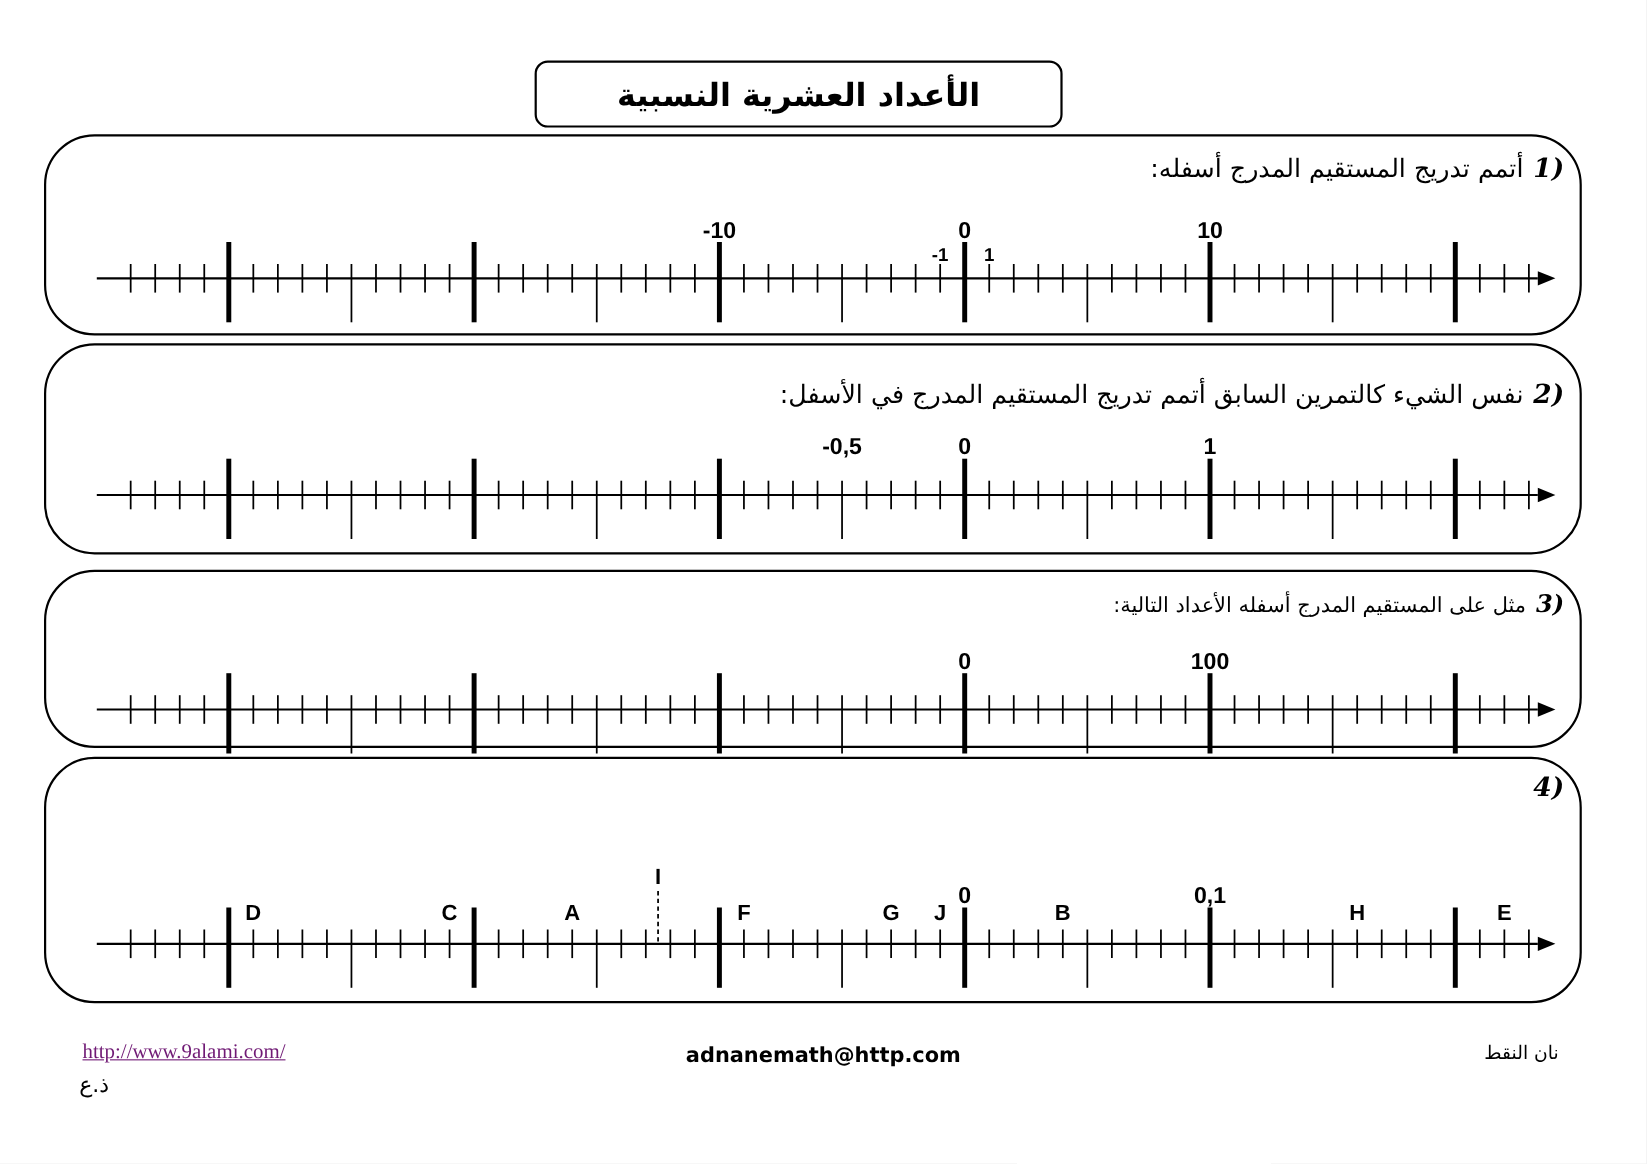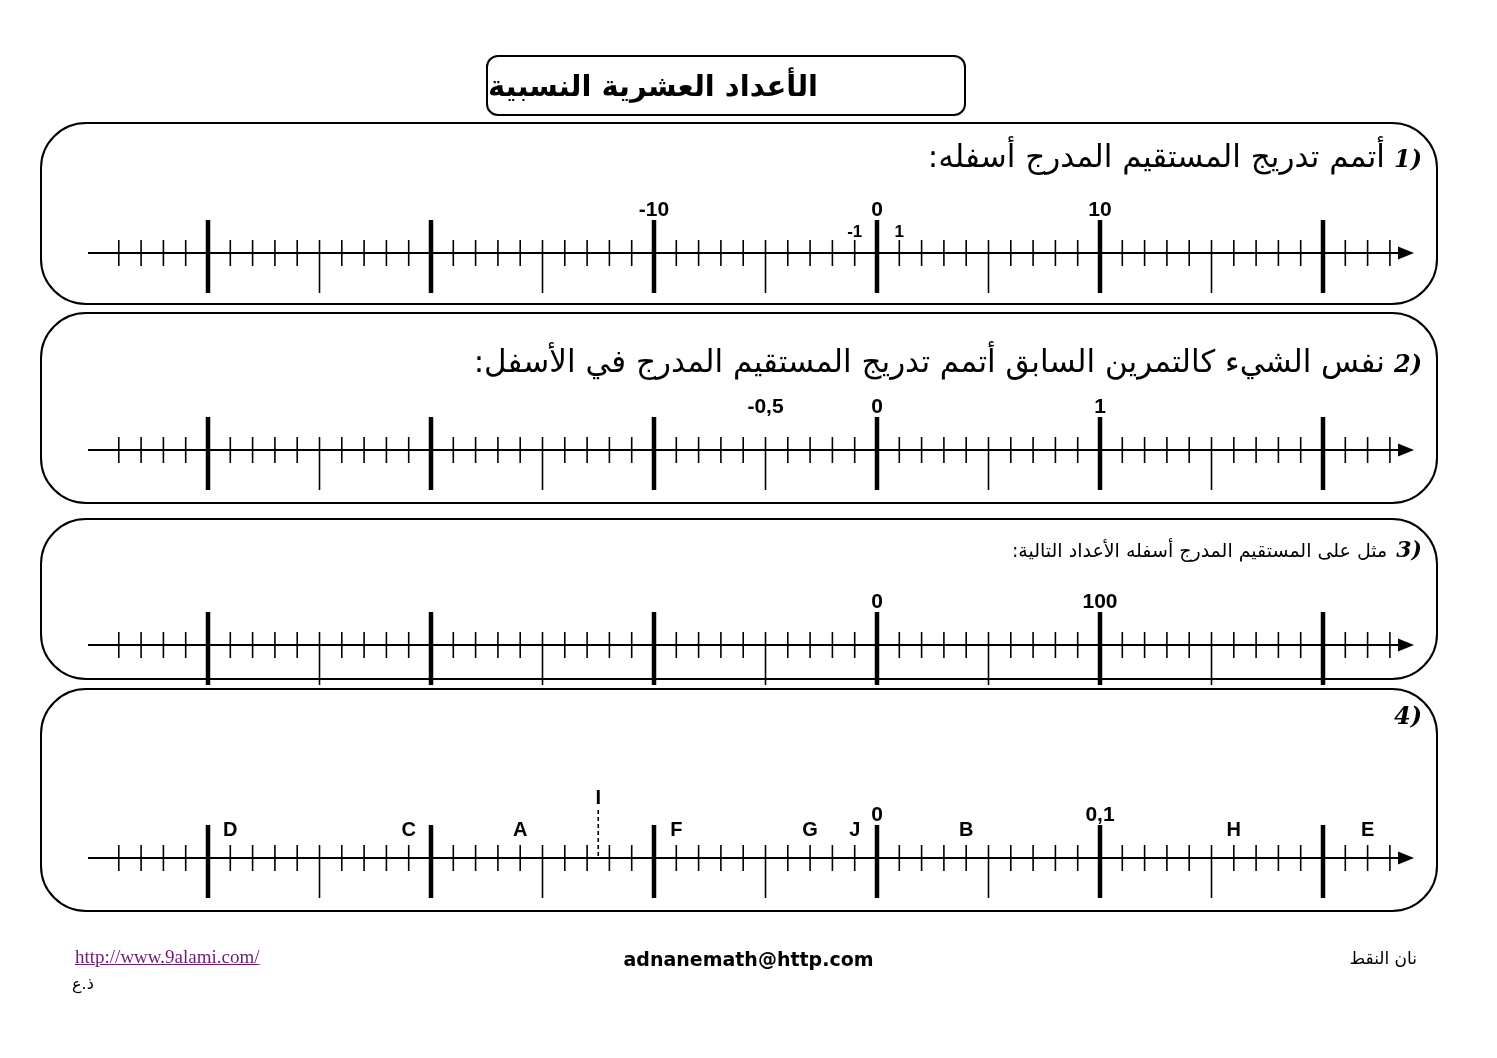--- a/index.html
+++ b/index.html
@@ -13,38 +13,38 @@
     background:#fff;border:2px solid #000;border-radius:46px;
   }
   .shadowed::before{
     content:"";position:absolute;top:-12px;left:-12px;width:100%;height:100%;
     border-radius:inherit;z-index:-1;
     background:repeating-conic-gradient(#9a9a9a 0% 25%,rgba(255,255,255,0) 0% 50%) 0 0/6px 6px;
   }
   .titlebox{
     position:absolute;left:486px;top:55px;width:480px;height:61px;box-sizing:border-box;
     background:#fff;border:2px solid #000;border-radius:12px;
-    display:flex;align-items:center;justify-content:flex-start;
+    display:flex;align-items:center;justify-content:center;
   }
   .titlebox .t{font-weight:bold;font-size:29px;letter-spacing:1px;}
   .instr{
     position:absolute;right:14px;direction:rtl;display:flex;align-items:baseline;gap:9px;
     white-space:nowrap;
   }
   .instr .marker{font-family:"DejaVu Serif","Liberation Serif",serif;font-style:italic;font-weight:bold;font-size:24px;}
-  .instr .artext{font-size:31px;}
+  .instr .artext{font-size:23px;}
   .instr.small .marker{font-size:22px;}
   .instr.small .artext{font-size:19px;}
   .nums{font-family:"DejaVu Serif","Liberation Serif",serif;font-style:italic;font-weight:bold;font-size:20px;letter-spacing:.5px;}
   svg.nline{position:absolute;left:0;overflow:visible;}
   .footer-link{
     position:absolute;left:75px;top:946px;font-family:"Liberation Serif","DejaVu Serif",serif;
     font-size:19px;color:#701a75;text-decoration:underline;
   }
-  .footer-initials{position:absolute;left:72px;top:974px;font-size:16px;direction:rtl;}
+  .footer-initials{position:absolute;left:72px;top:974px;font-size:20px;direction:rtl;}
   .footer-email{position:absolute;left:0;right:0;top:948px;text-align:center;font-weight:bold;font-size:19px;}
   .footer-name{position:absolute;right:80px;top:948px;font-size:17px;direction:rtl;}
 </style>
 </head>
 <body>
 
 <div id="page">
 
   <div class="titlebox shadowed">
     <span class="t">الأعداد العشرية النسبية</span>

